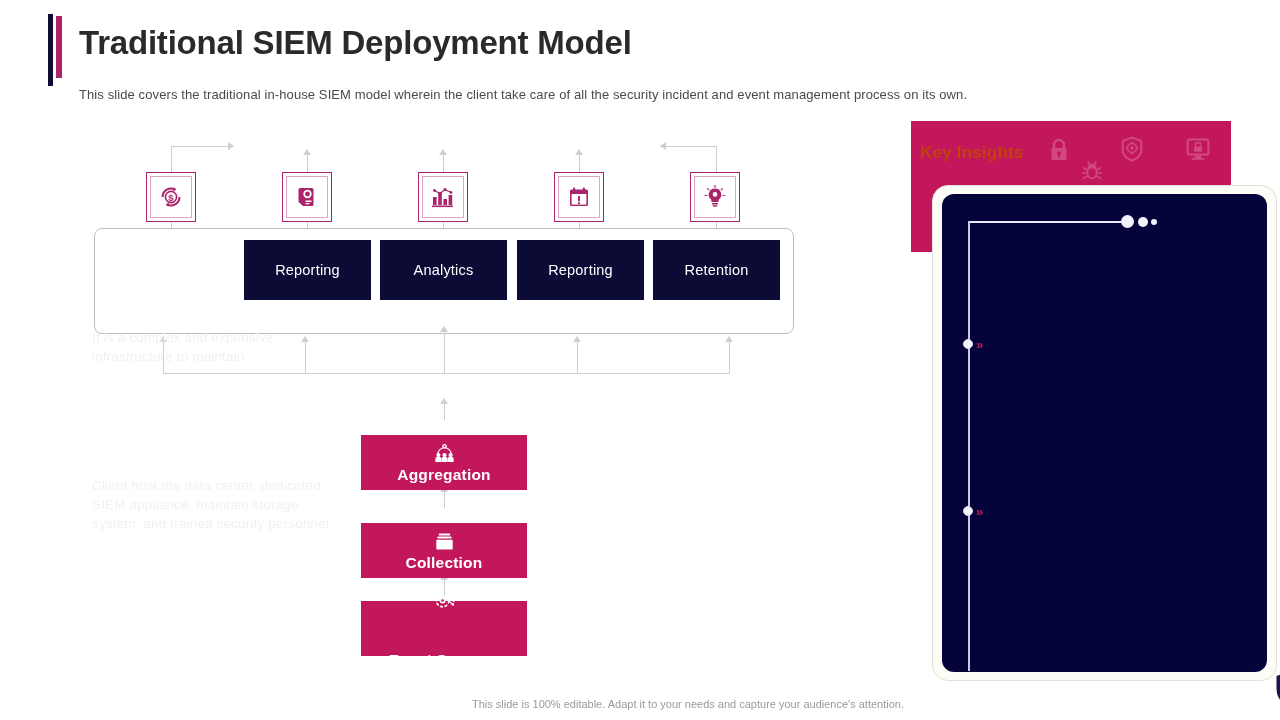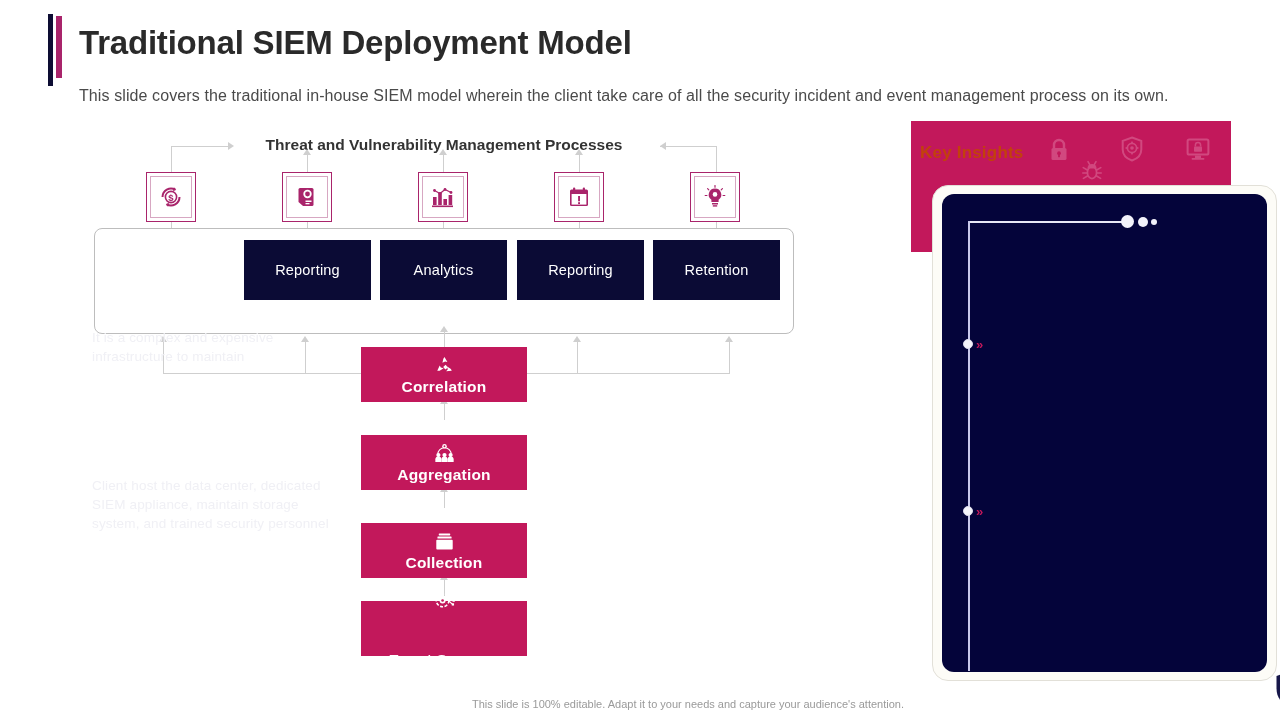--- a/index.html
+++ b/index.html
@@ -20,21 +20,21 @@
     position: absolute; left: 8px; top: 16px; width: 6px; height: 62px;
     background: #a9246b;
   }
   #page-title {
     position: absolute; left: 31px; top: 24px;
     font-size: 33px; font-weight: 700; color: #2a2a2a;
     letter-spacing: -0.2px; white-space: nowrap;
   }
   #page-subtitle {
     position: absolute; left: 31px; top: 87px;
-    font-size: 16px; color: #4a4a4a; white-space: nowrap;
+    font-size: 13px; color: #4a4a4a; white-space: nowrap;
     letter-spacing: 0.1px;
   }
 
   
   #diagram { position: absolute; left: 0; top: 110px; width: 830px; height: 570px; }
 
   #process-title {
     position: absolute; left: 180px; top: 26px; width: 432px;
     text-align: center; font-size: 15.5px; font-weight: 700; color: #333;
     white-space: nowrap;
@@ -144,21 +144,20 @@
 
 <div id="slide">
 
   <div class="accent-navy"></div>
   <div class="accent-pink"></div>
   <div id="page-title">Traditional SIEM Deployment Model</div>
   <div id="page-subtitle">This slide covers the traditional in-house SIEM model wherein the client take care of all the security incident and event management process on its own.</div>
 
   <div id="diagram">
 
-    <div id="process-title">Threat and Vulnerability Management Processes</div>
 
     <div class="cline v" style="left:123px; top:36px; height:27px;"></div>
     <div class="cline h" style="left:123px; top:36px; width:57px;"></div>
     <div class="arrow-right" style="left:180px; top:32px;"></div>
 
     <div class="cline v" style="left:668px; top:36px; height:27px;"></div>
     <div class="cline h" style="left:612px; top:36px; width:57px;"></div>
     <div class="arrow-left" style="left:612px; top:32px;"></div>
 
     <div class="cline v" style="left:259px; top:44px; height:19px;"></div>
@@ -284,31 +283,20 @@
     <div class="cline v" style="left:681px; top:232px; height:32px;"></div>
     <div class="arrow-up" style="left:677px; top:226px;"></div>
 
     <div class="cline v" style="left:396px; top:294px; height:16px;"></div>
     <div class="arrow-up" style="left:392px; top:288px;"></div>
     <div class="cline v" style="left:396px; top:382px; height:16px;"></div>
     <div class="arrow-up" style="left:392px; top:376px;"></div>
     <div class="cline v" style="left:396px; top:470px; height:16px;"></div>
     <div class="arrow-up" style="left:392px; top:464px;"></div>
 
-    <div class="pink-box" style="top:237px;">
-      <span>
-        <svg width="21" height="21" viewBox="0 0 22 22">
-          <path d="M11 2.2l3 5.2-2.4-0.6-2.8 1.4 1-4.2z" fill="#fff"></path>
-          <path d="M3.4 16.4l2.6-5.5 1.1 2.2 3 .9-4.2 2.4z" fill="#fff"></path>
-          <path d="M18.6 16.4l-5.9.6 1.7-1.8-.6-3.1 3.9 2.6z" fill="#fff"></path>
-          <path d="M9.6 12.6l2.6-2.3 2.3 2.7-2.6 2.3z" fill="#fff"></path>
-        </svg>
-      </span>
-      <span class="plabel">Correlation</span>
-    </div>
 
     <div class="pink-box" style="top:325px;">
       <span>
         <svg width="23" height="21" viewBox="0 0 24 22">
           <path d="M5 12a7 7 0 0 1 14 0" fill="none" stroke="#fff" stroke-width="1.1"></path>
           <circle cx="12" cy="3.4" r="2.4" fill="#fff"></circle>
           <circle cx="12" cy="3.4" r="1" fill="#c2185b"></circle>
           <circle cx="5.6" cy="12.6" r="2.2" fill="#fff"></circle>
           <path d="M2.4 20v-2.6a3.2 3.2 0 0 1 6.4 0V20z" fill="#fff"></path>
           <circle cx="12" cy="12.6" r="2.2" fill="#fff"></circle>

